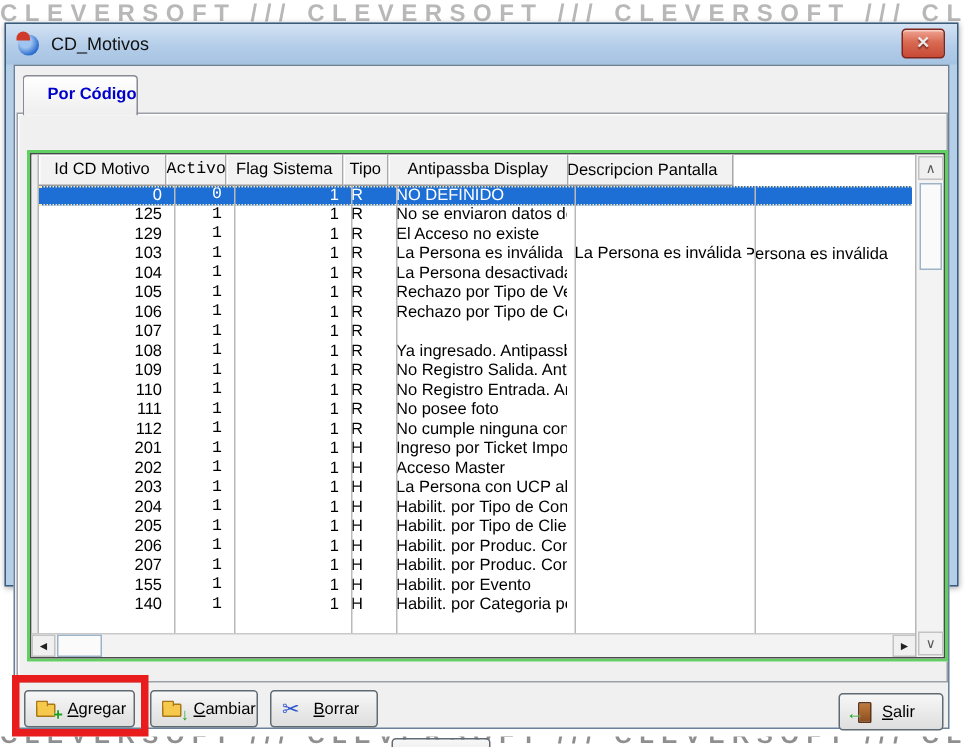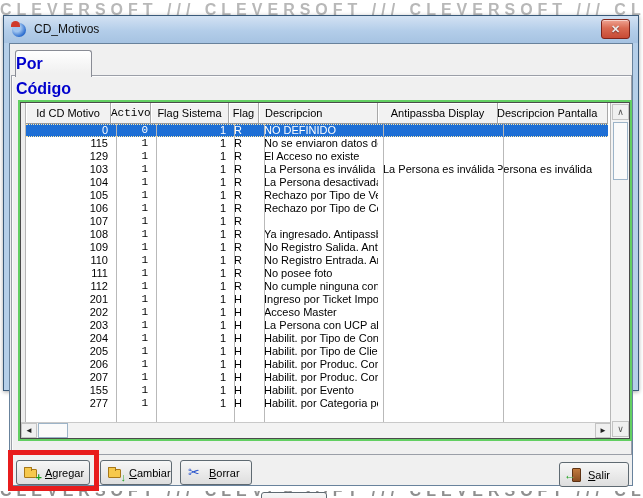--- a/index.html
+++ b/index.html
@@ -32,21 +32,21 @@
        color:#e9e9e9;font-size:11px;font-weight:bold;text-align:center;line-height:18px;
        text-shadow:0 1px 1px rgba(60,0,0,.6);cursor:default;}
 
   .client{position:absolute;left:5px;top:27px;width:624px;height:443px;
           background:#f0f0f0;border:1px solid #68829c;}
 
   
   .tab{position:absolute;left:5px;top:6px;width:77px;height:27px;z-index:3;
        background:linear-gradient(#ffffff,#f0f0f0 85%);
        border:1px solid #898c95;border-bottom:none;border-radius:3px 3px 0 0;
-       color:#0000cd;font-weight:bold;font-size:16px;text-align:left;line-height:25px;}
+       color:#0000cd;font-weight:bold;font-size:11px;text-align:right;line-height:25px;}
   .tabpage{position:absolute;left:1px;top:31px;width:621px;height:380px;
        background:#f0f0f0;border:1px solid #9b9fa8;
        box-shadow:inset 1px 1px 0 #fcfcfc;}
 
   
   .gridpanel{position:absolute;left:8px;top:56px;width:614px;height:341px;
        border:2px solid #62cf62;background:#fff;}
   .gridinner{position:absolute;left:0;top:0;width:610px;height:337px;
        border:1px solid #4a4a4a;background:#fff;overflow:hidden;}
   .gridcontent{position:absolute;left:0;top:0;width:590px;height:335px;}
@@ -137,38 +137,37 @@
 
       <div class="gridpanel">
         <div class="gridinner">
           <div class="gridcontent">
             <div class="indicator-strip"></div>
 
             <div class="gheader">
               <div class="hcell c0">Id CD Motivo</div>
               <div class="hcell c1">Activo</div>
               <div class="hcell c2">Flag Sistema</div>
-              <div class="hcell c3">Flag</div>
-              <div class="hcell c4 left">Descripcion</div>
+              <div class="hcell c3">Tipo</div>
               <div class="hcell c5">Antipassba Display</div>
               <div class="hcell c6 clipleft">Descripcion Pantalla</div>
             </div>
 
             <div class="grows">
                 <div class="grow selected">
                   <span class="cell c0 num">0</span>
                   <span class="cell c1 num">0</span>
                   <span class="cell c2 num">1</span>
                   <span class="cell c3 txt">R</span>
                   <span class="cell c4 txt">NO DEFINIDO</span>
                   <span class="cell c5 txt"></span>
                   <span class="cell c6 clipleft"></span>
                 </div>
                 <div class="grow">
-                  <span class="cell c0 num">115</span>
+                  <span class="cell c0 num">125</span>
                   <span class="cell c1 num">1</span>
                   <span class="cell c2 num">1</span>
                   <span class="cell c3 txt">R</span>
                   <span class="cell c4 txt">No se enviaron datos de</span>
                   <span class="cell c5 txt"></span>
                   <span class="cell c6 clipleft"></span>
                 </div>
                 <div class="grow">
                   <span class="cell c0 num">129</span>
                   <span class="cell c1 num">1</span>
@@ -333,21 +332,21 @@
                 <div class="grow">
                   <span class="cell c0 num">155</span>
                   <span class="cell c1 num">1</span>
                   <span class="cell c2 num">1</span>
                   <span class="cell c3 txt">H</span>
                   <span class="cell c4 txt">Habilit. por Evento</span>
                   <span class="cell c5 txt"></span>
                   <span class="cell c6 clipleft"></span>
                 </div>
                 <div class="grow">
-                  <span class="cell c0 num">277</span>
+                  <span class="cell c0 num">140</span>
                   <span class="cell c1 num">1</span>
                   <span class="cell c2 num">1</span>
                   <span class="cell c3 txt">H</span>
                   <span class="cell c4 txt">Habilit. por Categoria por</span>
                   <span class="cell c5 txt"></span>
                   <span class="cell c6 clipleft"></span>
                 </div>
               </div>
 
             <div class="vline" style="left:95px;"></div>

